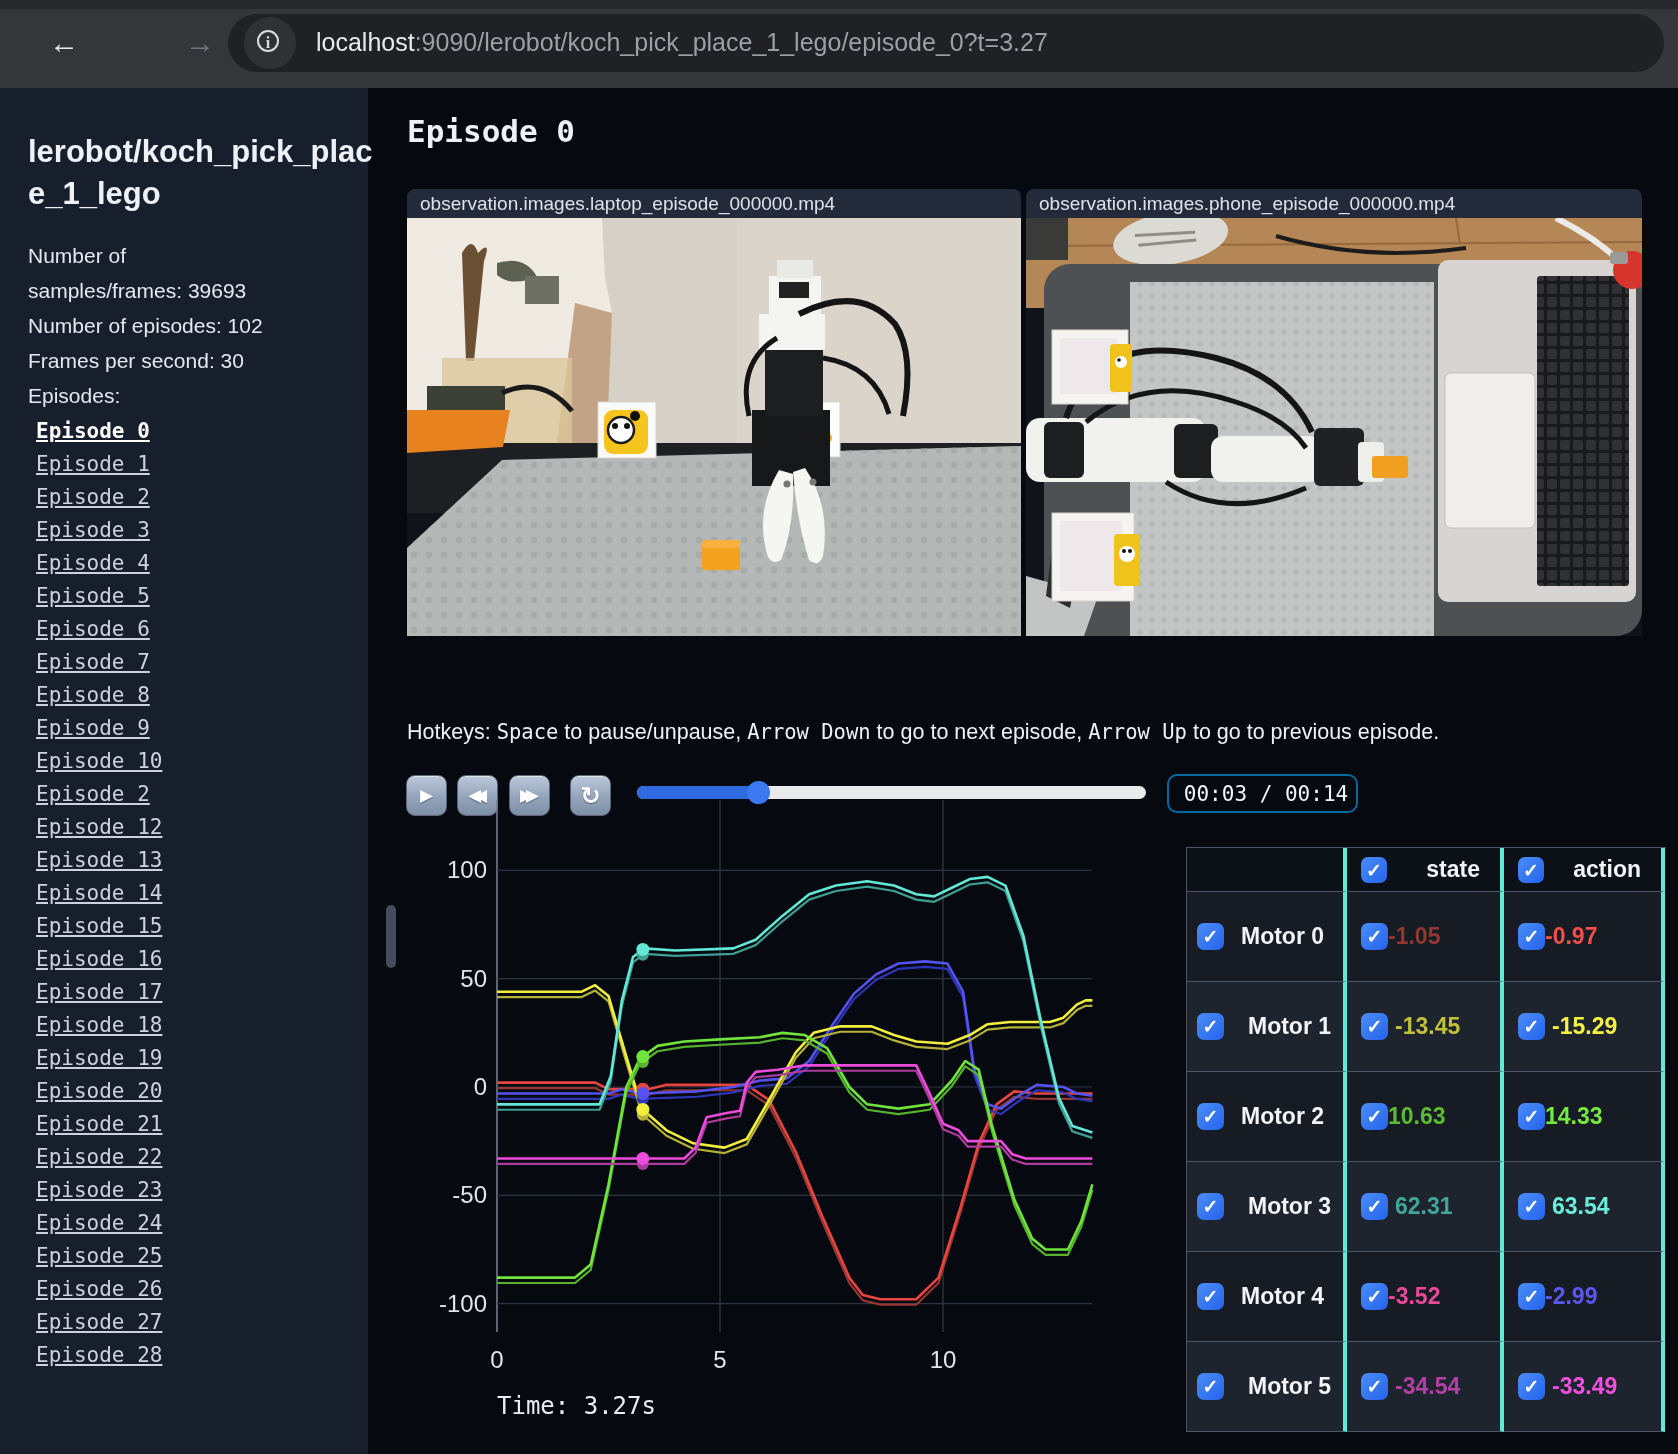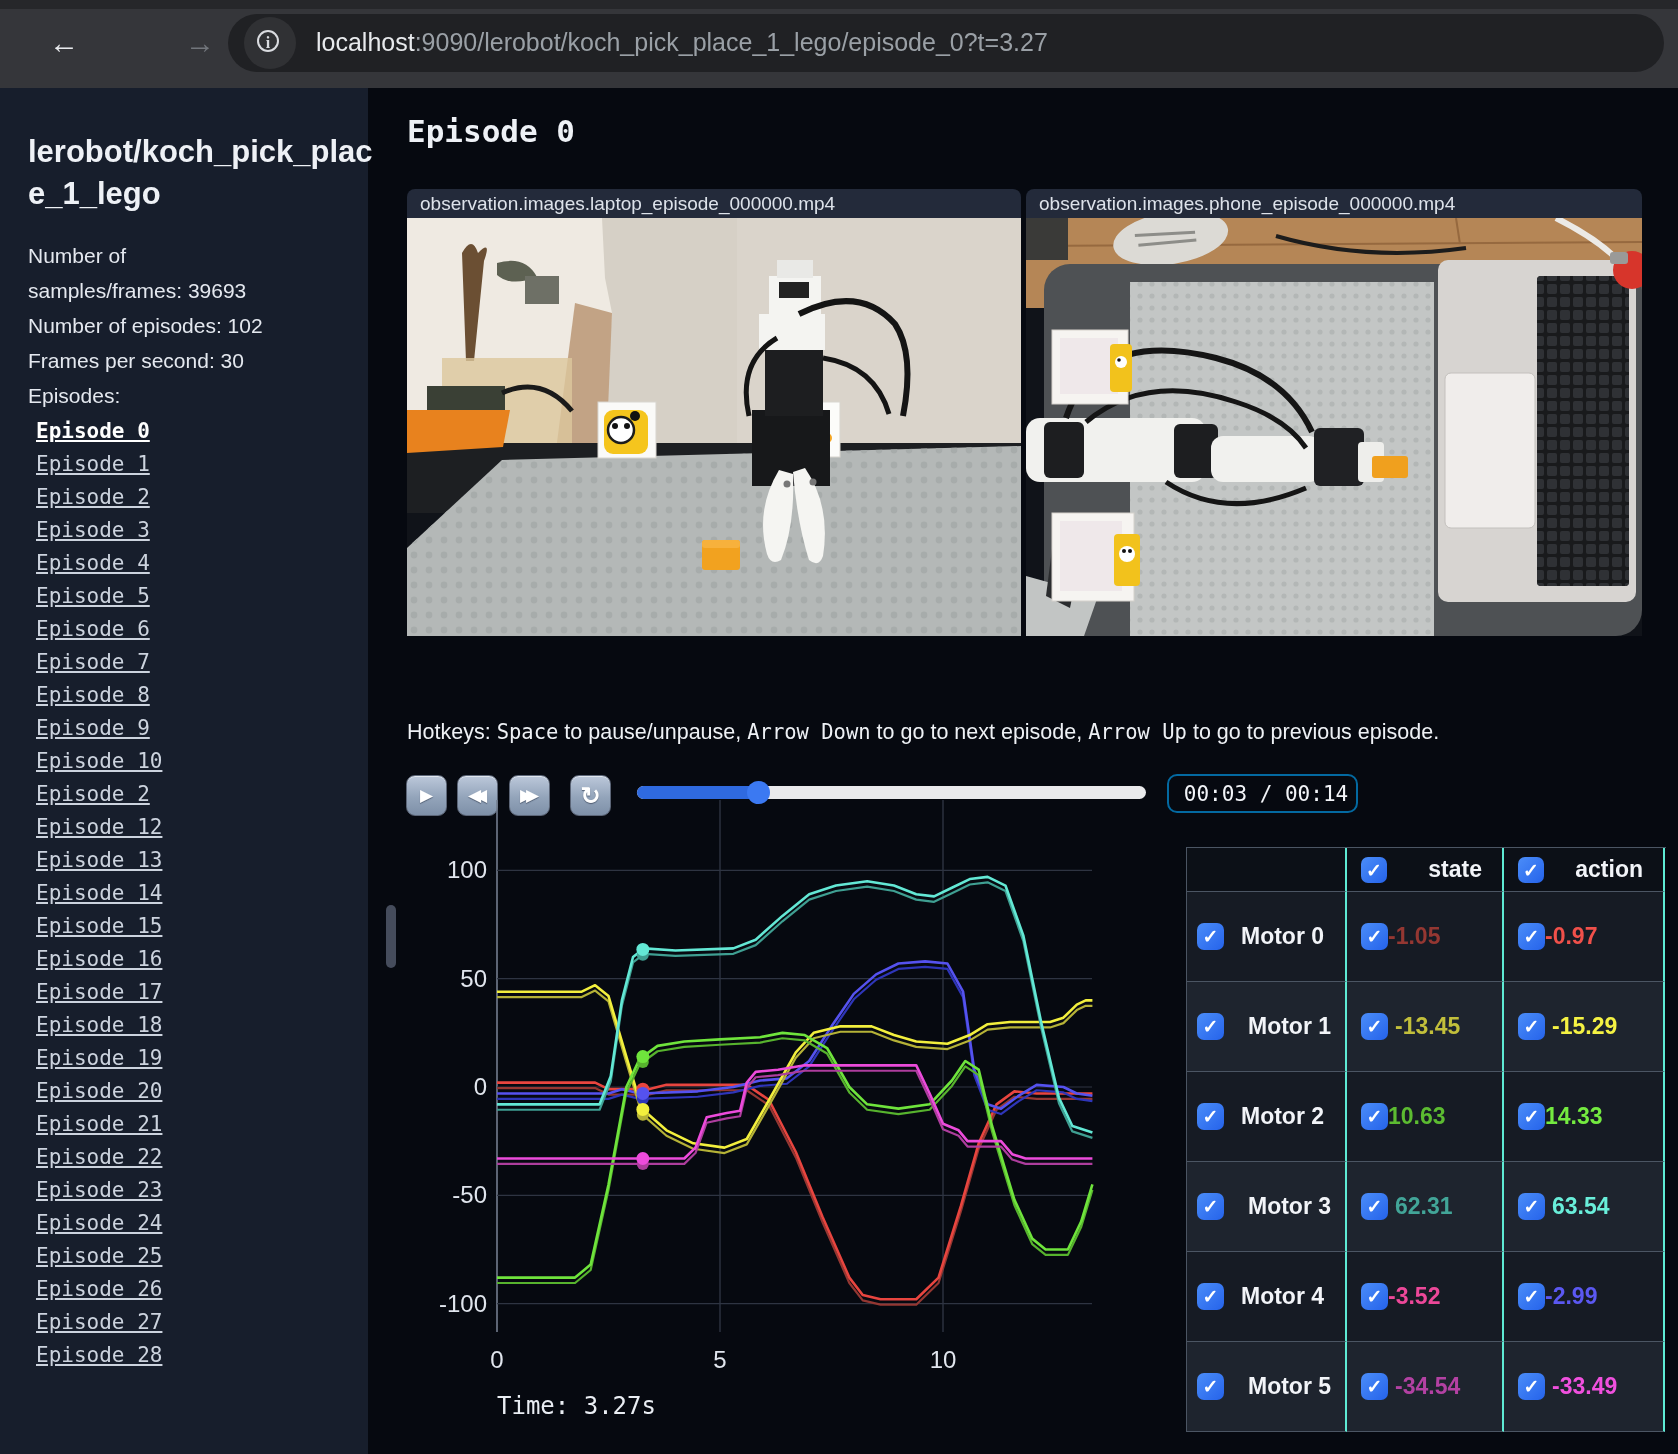--- a/index.html
+++ b/index.html
@@ -78,21 +78,21 @@
 
   
   .chart-wrap { position:absolute; left:0; top:712px; width:818px; height:648px; }
   .axis-lbl { font-family:"Liberation Sans", sans-serif; font-size:24px; }
   .time-lbl { font-family:"DejaVu Sans Mono", monospace; font-size:24px; }
 
   
   .motor-table { position:absolute; left:818px; top:759px; width:480px;
                  border-top:1px solid #4b5563; border-left:1px solid #4b5563; }
   .trow { display:flex; }
-  .tcell { border-right:2px solid #5eead4; border-bottom:1px solid #4b5563;
+  .tcell { border-right:4px solid #5eead4; border-bottom:1px solid #4b5563;
            display:flex; align-items:center; position:relative; }
   .c0 { width:160px; } .c1 { width:157px; } .c2 { width:161px; }
   .thead .tcell { height:44px; background:#0c1017; }
   .trow.r-odd  .tcell { height:90px; background:#161b24; }
   .trow.r-even .tcell { height:90px; background:#1e242e;gap:7px; }
   .cbx { display:inline-block; width:27px; height:27px; border-radius:7px; flex:none;
          background:linear-gradient(135deg,#4b8df8 0%,#2563eb 100%); cursor:pointer;
          color:#fff; text-align:center; }
   .cbx::before { content:"✓"; font-size:19px; line-height:27px; font-weight:bold; }
   .thead .cbx { width:26px; height:26px; margin-left:14px; }

